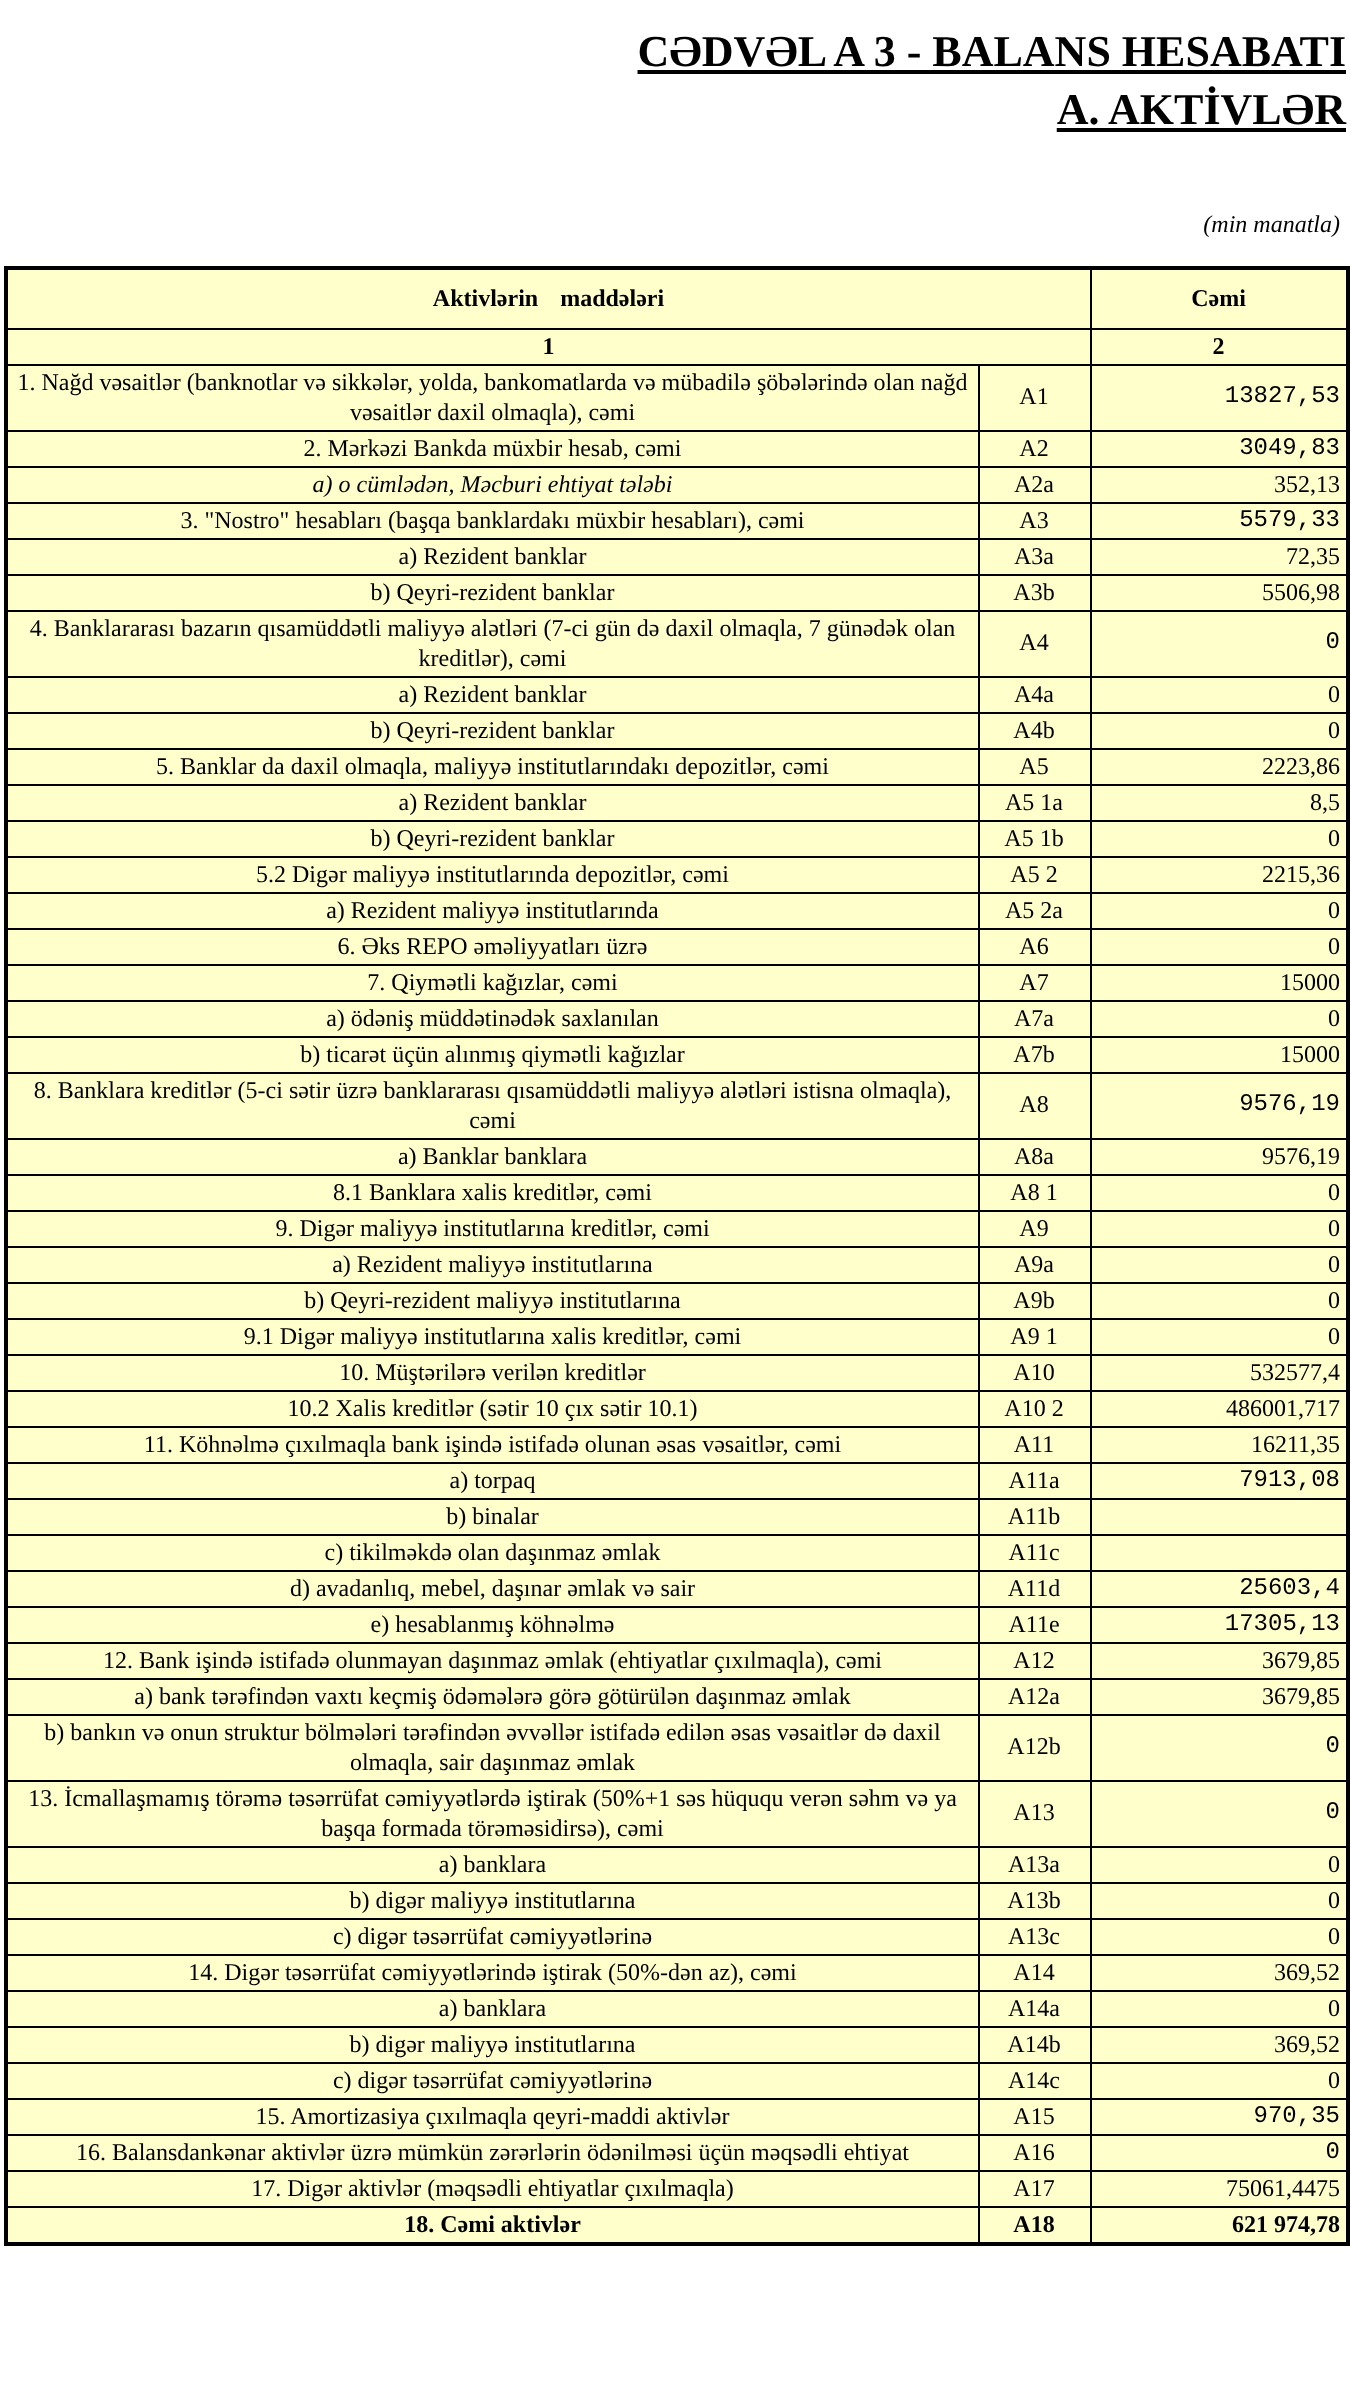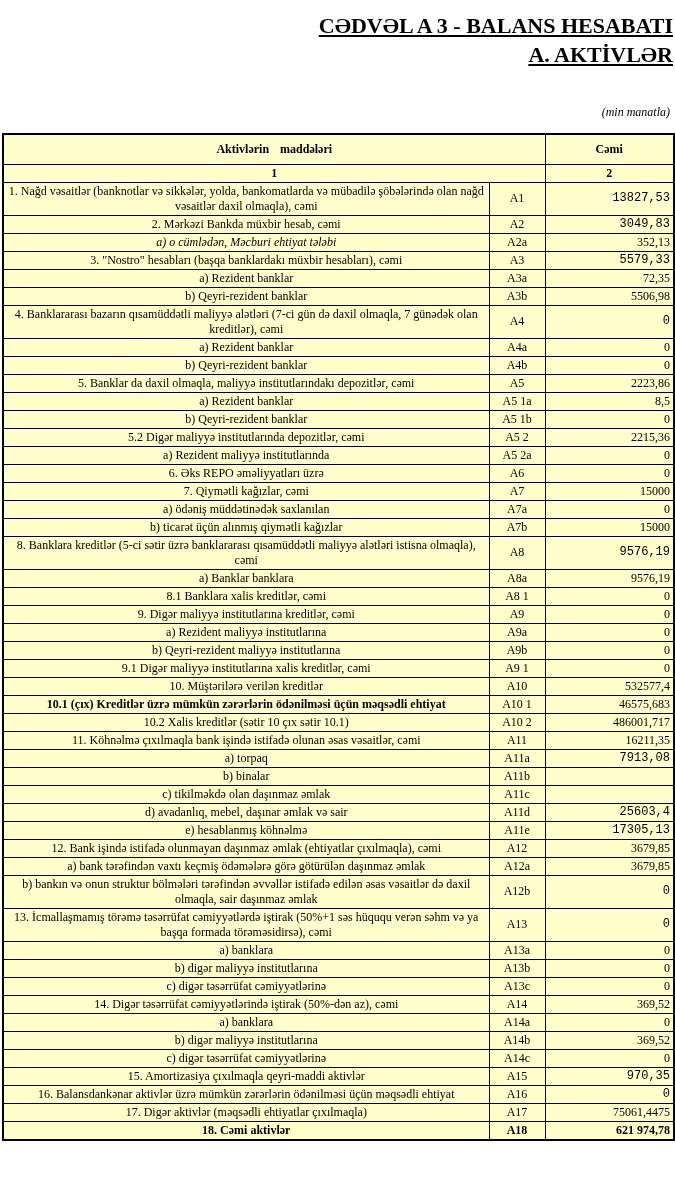--- a/index.html
+++ b/index.html
@@ -205,25 +205,20 @@
     <td class="label-cell">9.1 Digər maliyyə institutlarına xalis kreditlər, cəmi</td>
     <td class="code-cell">A9 1</td>
     <td class="value-cell">0</td>
   </tr>
         <tr>
     <td class="label-cell">10. Müştərilərə verilən kreditlər</td>
     <td class="code-cell">A10</td>
     <td class="value-cell">532577,4</td>
   </tr>
         <tr>
-    <td class="label-cell bold">10.1 (çıx) Kreditlər üzrə mümkün zərərlərin ödənilməsi üçün məqsədli ehtiyat</td>
-    <td class="code-cell">A10 1</td>
-    <td class="value-cell">46575,683</td>
-  </tr>
-        <tr>
     <td class="label-cell">10.2 Xalis kreditlər (sətir 10 çıx sətir 10.1)</td>
     <td class="code-cell">A10 2</td>
     <td class="value-cell">486001,717</td>
   </tr>
         <tr>
     <td class="label-cell">11. Köhnəlmə çıxılmaqla bank işində istifadə olunan əsas vəsaitlər, cəmi</td>
     <td class="code-cell">A11</td>
     <td class="value-cell">16211,35</td>
   </tr>
         <tr>

